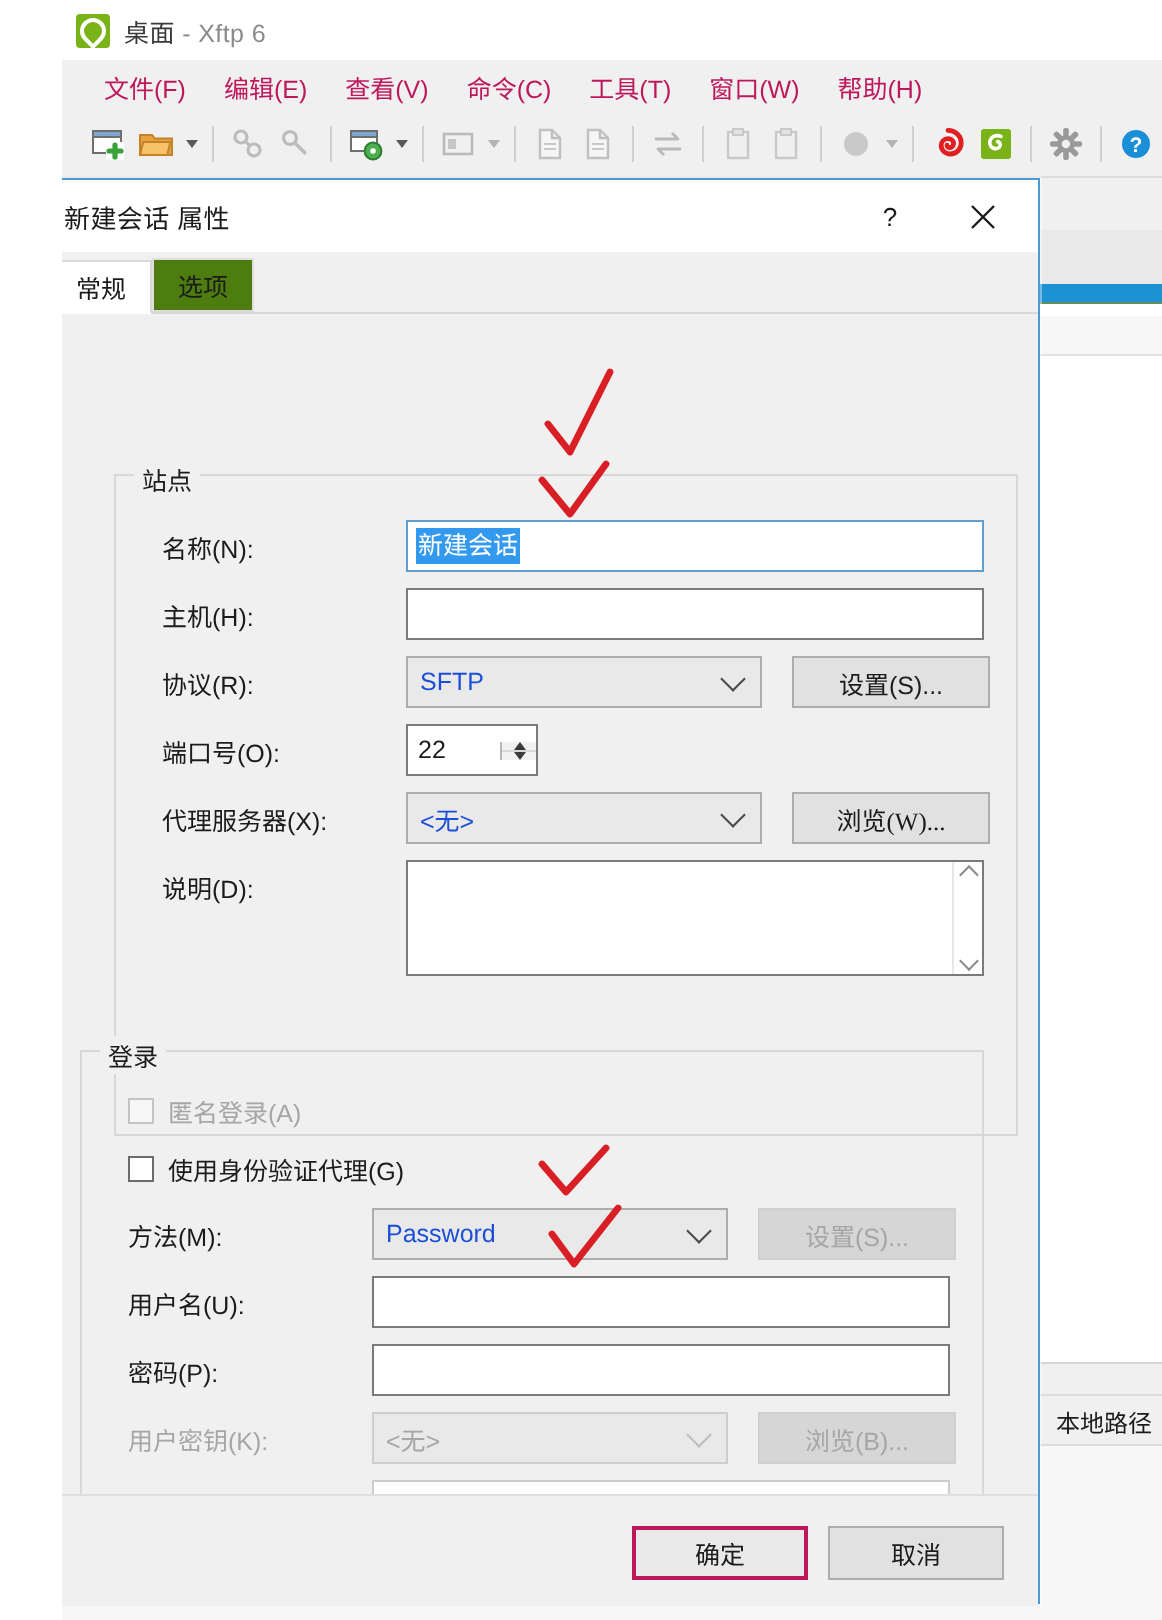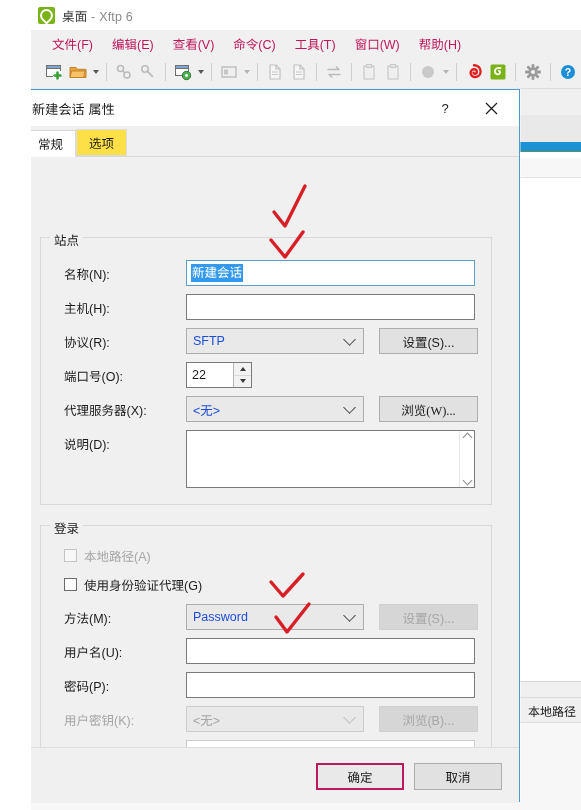--- a/index.html
+++ b/index.html
@@ -177,40 +177,40 @@
     display: flex; align-items: center; justify-content: center;
     font-size: 12.5px; color: #1b1b1b;
     padding: 0 12px; cursor: default;
     border: 1px solid transparent;
   }
   .tab.active {
     background: #ffffff;
     border-color: #d9d9d9; border-bottom-color: #ffffff;
     position: relative; z-index: 2; margin-bottom: -1px;
   }
-  .tab.inactive { background: #fde047; border-color: #dedede; border-bottom-color: #d9d9d9; }
+  .tab.inactive { background: #4d7c0f; border-color: #dedede; border-bottom-color: #d9d9d9; }
 
   .dlg-body {
     position: relative;
     height: 646px; background: #f0f0f0;
     padding: 0;
   }
 
   
   .group {
     position: absolute;
     border: 1px solid #d8d8d8;
     background: transparent;
   }
   .group > .legend {
     position: absolute; top: -8px; left: 9px;
     background: #f0f0f0; padding: 0 4px;
     font-size: 12.5px; color: #1b1b1b;
   }
-  #group-site  { left: 15px; top: 80px;  width: 452px; height: 268px; }
+  #group-site  { left: 32px; top: 80px;  width: 452px; height: 331px; }
   #group-login { left: 15px; top: 368px; width: 452px; height: 253px; }
 
   .row { position: absolute; left: 0; width: 100%; height: 26px; }
   .lbl {
     position: absolute; left: 23px; top: 0; height: 26px;
     display: flex; align-items: center;
     font-size: 12.5px; color: #1b1b1b; white-space: nowrap;
   }
   .lbl.dis { color: #a6a6a6; }
 
@@ -590,21 +590,21 @@
           <div class="lbl">协议(R):</div>
           <div class="sel" style="left:145px;">
             <span>SFTP</span>
             <span class="chev"></span>
           </div>
           <div class="btn" style="left:338px;">设置(S)...</div>
         </div>
 
         <div class="row" style="top:124px;">
           <div class="lbl">端口号(O):</div>
-          <div class="spin-wrap" style="left:145px;">
+          <div class="spin-wrap" style="left:145px;align-items:center;">
             <input class="spin-val" type="text" value="22" style="">
             <div class="spin-btns">
               <span>
                   <i></i>
                 </span>
               <span>
                   <i></i>
                 </span>
             </div>
           </div>
@@ -629,21 +629,21 @@
             </div>
           </div>
         </div>
       </div>
 
       <div class="group" id="group-login">
         <div class="legend">登录</div>
 
         <div class="cb-row dis" style="top:18px;">
           <span class="cb-box"></span>
-          <span class="cb-label">本地路径(A)</span>
+          <span class="cb-label">匿名登录(A)</span>
         </div>
 
         <div class="cb-row" style="top:47px;">
           <span class="cb-box"></span>
           <span class="cb-label">使用身份验证代理(G)</span>
         </div>
 
         <div class="row" style="top:78px;">
           <div class="lbl">方法(M):</div>
           <div class="sel" style="left:145px;">

